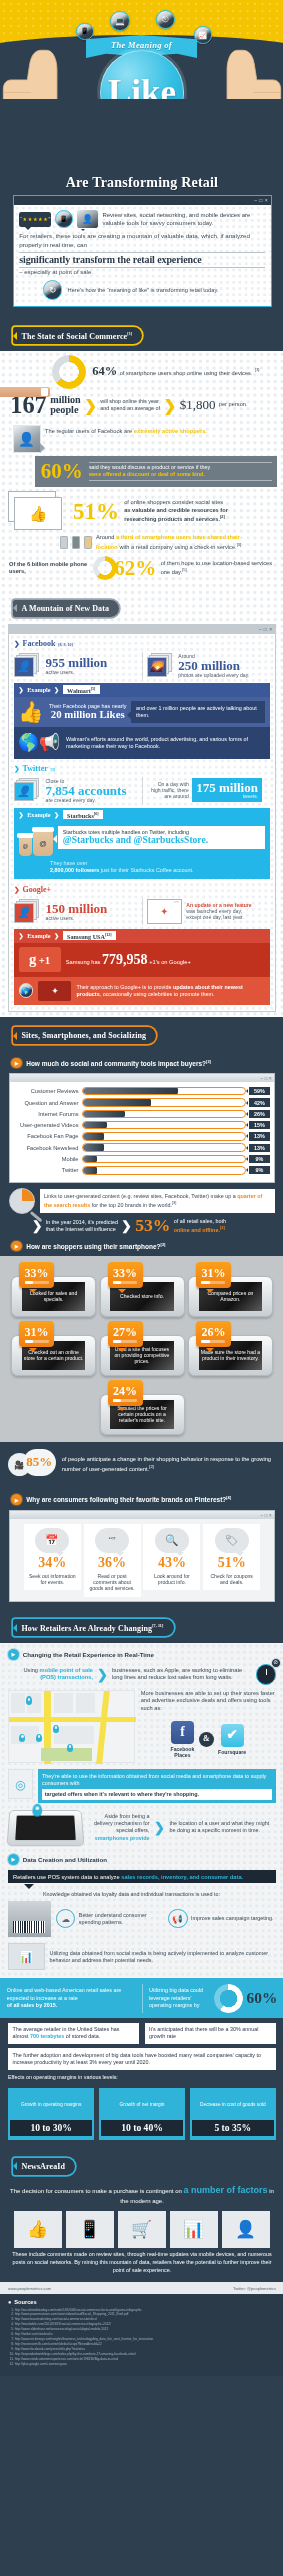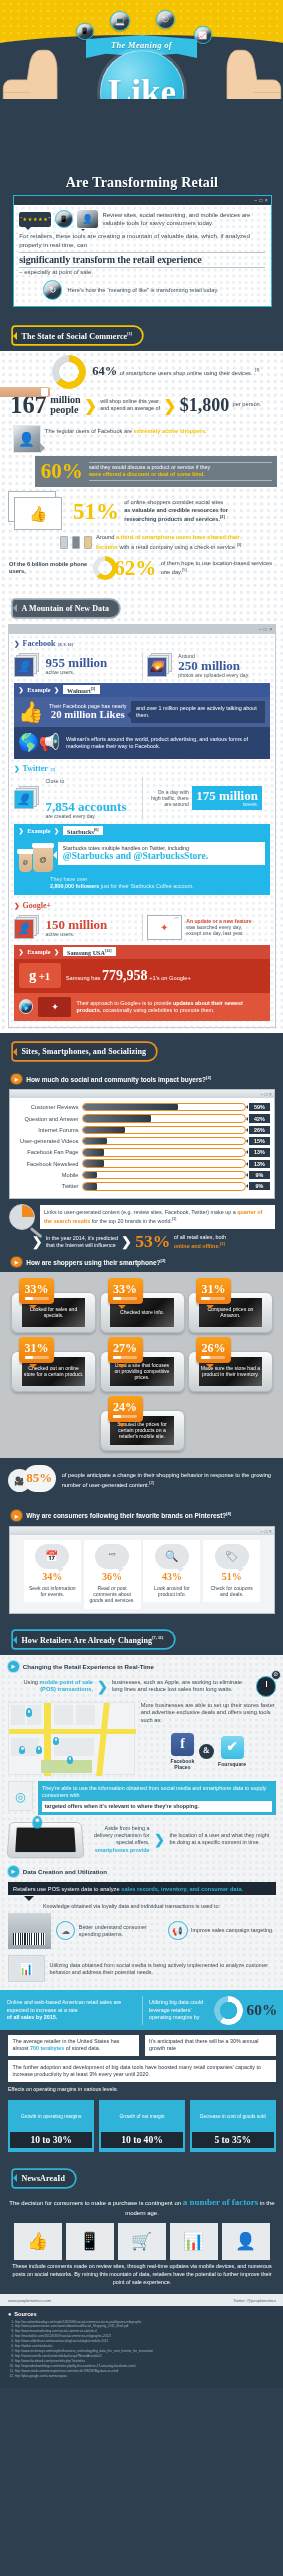--- a/index.html
+++ b/index.html
@@ -131,21 +131,21 @@
   .slider-bar { position:absolute; left:0; top:36px; width:50px; height:9.6px;
      background:linear-gradient(#e8b894,#d8a077); border-radius:0 2.3px 2.3px 0; }
   .slider-bar::after { content:""; position:absolute; right:1.7px; top:1.1px; width:7.4px; height:7.4px;
      background:#fff; border-radius:1.1px; }
   .row-167 { display:flex; align-items:center; gap:3.4px; padding:4.5px 5.7px 5.7px 10.2px; }
   .num167 { font-family:"Liberation Serif", serif; font-weight:bold; font-size:24.4px; color:#2b3a48; line-height:.9; }
   .mpeople { font-family:"Liberation Serif", serif; font-weight:bold; font-size:10.2px;
      color:#2b3a48; line-height:1; }
   .chev { color:#f5c400; font-size:15.3px; font-weight:bold; line-height:1; }
   .row-167 .mid { font-size:5.4px; line-height:1.3; }
-  .d1800 { font-family:"Liberation Serif", serif; font-weight:bold; font-size:18px; color:#2b3a48; }
+  .d1800 { font-family:"Liberation Serif", serif; font-weight:normal; font-size:13px; color:#2b3a48; }
   .row-40 { display:flex; align-items:center; gap:4px; padding:2.3px 5.7px 3.4px 4.5px; position:relative; }
   .mag { width:28px; height:28px; border-radius:50%; border:4px solid #2b3a48;
      background:#dfe4e8; display:flex; align-items:center; justify-content:center; flex:0 0 auto;
      position:relative; }
   .mag span { font-family:"Liberation Serif", serif; font-weight:bold; font-size:10.8px; color:#2b3a48; }
   .mag::before { content:""; position:absolute; left:-21px; top:10.2px; width:20.4px; height:4px;
      background:#8d99a3; border-radius:1.7px; }
   .quote-box { background:#fff; border:0.6px solid #e3e7ea; padding:2.8px 4.5px; font-size:5.4px; flex:1; }
   .qmark { color:#2b3a48; font-size:9.6px; font-weight:bold; font-family:"Liberation Serif",serif; }
   .grey-strip { background:#8d99a3; height:7.4px; position:absolute; left:0; right:0; }
@@ -181,21 +181,21 @@
   
   .data-win { margin:0 8px; border:1.1px solid #c3cbd1; background:#fff; }
   .data-bar { background:#c3cbd1; height:9px; display:flex; justify-content:flex-end;
      align-items:center; padding-right:2.8px; gap:2.3px; }
   .data-bar span { color:#5a6771; font-size:5.1px; }
   .data-body { padding:4.5px 5.1px 5.7px; background:#fff;
      background-image:radial-gradient(circle, #edf0f2 1.5px, transparent 1.6px); background-size:6.2px 6.2px; }
   .plat-h { font-family:"Liberation Serif", serif; font-weight:bold; font-size:8px;
      display:flex; align-items:baseline; gap:2.8px; margin:1.1px 0 3.4px; }
   .plat-h .ar { font-size:6.8px; }
-  .fb-c { color:#3b5998; } .tw-c { color:#22b7e8;margin-top:16px; } .gp-c { color:#d34836; }
+  .fb-c { color:#3b5998; } .tw-c { color:#22b7e8; } .gp-c { color:#d34836; }
   .stat-row { display:flex; align-items:center; }
   .stat-half { display:flex; align-items:center; gap:4.5px; flex:1; padding:1.1px 0; }
   .divider-v { width:0.6px; background:#d6dbdf; align-self:stretch; margin:0 4.5px; }
   .stack-ico { width:27px; height:25px; position:relative; flex:0 0 auto; }
   .stack-ico i { position:absolute; border:1.1px solid #b9c1c7; background:#e9edf0; display:block; }
   .stack-ico i:nth-child(1){ left:4.5px; top:0; width:20.4px; height:19.3px; }
   .stack-ico i:nth-child(2){ left:2.3px; top:2.3px; width:20.4px; height:19.3px; }
   .stack-ico i:nth-child(3){ left:0; top:4.5px; width:20.4px; height:19.3px;
       display:flex; align-items:center; justify-content:center; color:#fff; font-size:10.8px; }
   .s-fb i:nth-child(3){ background:#3b5998; }
@@ -301,21 +301,21 @@
   .bub-cluster .b2 { position:absolute; left:14.8px; top:0; width:33px; height:27px; border-radius:13.6px;
      background:#f3f5f6; display:flex; align-items:center; justify-content:center;
      font-family:"Liberation Serif", serif; font-weight:bold; font-size:13px; color:#f08a1c; }
   .pint-win { margin:0 9px 6.8px; border:1.1px solid #b9c1c7; background:#f1f3f4; }
   .pint-body { display:flex; gap:2.8px; padding:4.5px; justify-content:center; align-items:flex-start; }
   .pcard { width:57px; background:#fff; padding:4.5px 2.8px 5.1px; text-align:center; }
   .pbub { width:34px; height:25px; border-radius:12.5px; background:#e2e6e9; margin:0 auto 2.8px;
      display:flex; align-items:center; justify-content:center; font-size:10.8px; color:#6b7781; position:relative; }
   .pbub::after { content:""; position:absolute; right:5.1px; bottom:-3.4px; border:4px solid transparent;
      border-top-color:#e2e6e9; border-bottom:0; }
-  .pcard b { display:block; font-family:"Liberation Serif", serif; font-size:10px; color:#f08a1c; line-height:1; }
+  .pcard b { display:block; font-family:"Liberation Serif", serif; font-size:14px; color:#f08a1c; line-height:1; }
   .pcard span { display:block; font-size:5.1px; color:#3b4a56; line-height:1.25; margin-top:2.8px; }
 
   
   .lt-sec { background:#f2f4f5; padding:5.7px 8px 8px;
      background-image:radial-gradient(circle, #e6eaec 1.5px, transparent 1.6px); background-size:6.2px 6.2px; }
   .sub-h { display:flex; align-items:center; gap:4px; margin-bottom:4.5px; }
   .sub-h h5 { font-size:6.2px; color:#2b3a48; }
   .pos-row { display:flex; align-items:center; gap:4px; margin-bottom:5.1px; }
   .pos-row .l { font-size:5.7px; line-height:1.3; width:85px; text-align:right; }
   .cy-t { color:#2fb3d8; font-weight:bold; }
@@ -380,21 +380,21 @@
   .three-up { display:flex; gap:4.5px; padding:5.7px 8px 8px; background:#2e4050; }
   .tbox { flex:1; background:#2fb3d8; color:#fff; text-align:center; padding:4px 2.3px 4.5px; }
   .tbox .lab { font-size:4.8px; line-height:1.25; min-height:25px; display:flex;
      align-items:center; justify-content:center; }
   .tbox .val { font-family:"Liberation Serif", serif; font-weight:bold; font-size:9.6px;
      background:#1c2833; padding:2.3px 0; margin-top:2.8px; }
 
   
   .concl-body { background:#2e4050; padding:2.3px 9px 8px; color:#fff; }
   .concl-lead { text-align:center; font-size:6px; line-height:1.4; margin-bottom:4.5px; }
-  .concl-big { font-family:Liberation Serif, serif; font-weight:bold; font-size:9px; color:#2fb3d8; }
+  .concl-big { font-family:Liberation Sans, sans-serif; font-weight:bold; font-size:9px; color:#2fb3d8; }
   .thumbs-strip { display:flex; gap:4px; justify-content:center; margin:5.7px 0 2.3px; }
   .tcard { width:48px; height:37px; background:#e8ebed; display:flex; align-items:center;
      justify-content:center; font-size:17px; color:#8d99a3; }
 
   
   .cred { background:#e9ecee; padding:3.4px 8px; display:flex; justify-content:space-between;
      font-size:4px; color:#5a6771; }
   .src { background:#2b3a48; color:#9fb0bd; padding:4.5px 8px 9px; }
   .src h6 { color:#fff; font-size:5.7px; margin-bottom:2.8px; display:flex; align-items:center; gap:2.8px; }
   .src ol { margin-left:6.8px; }

